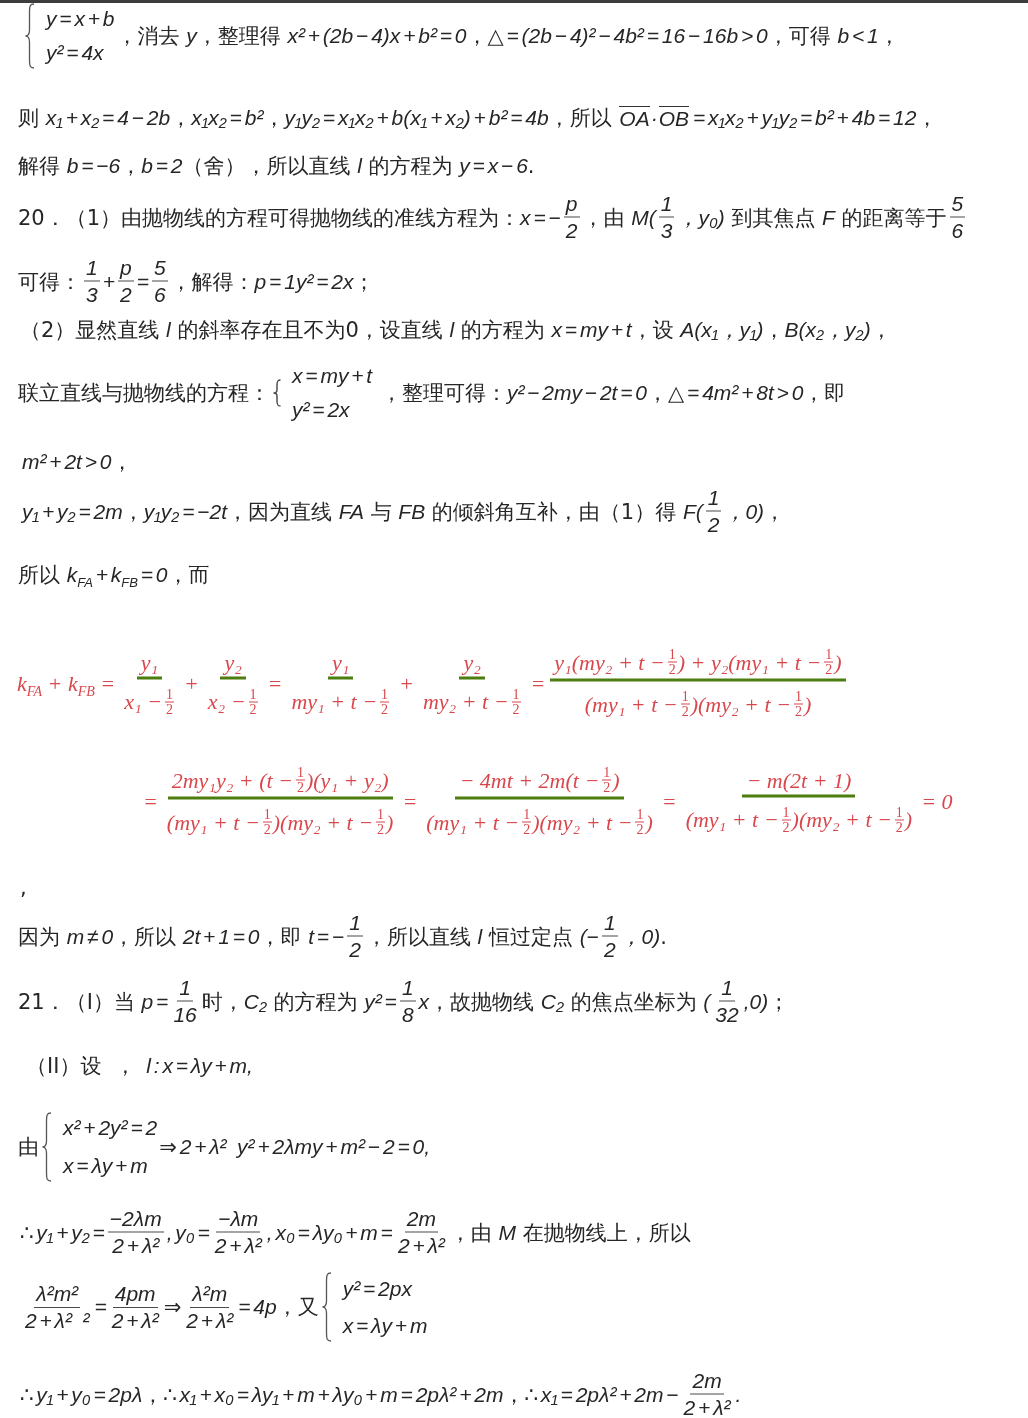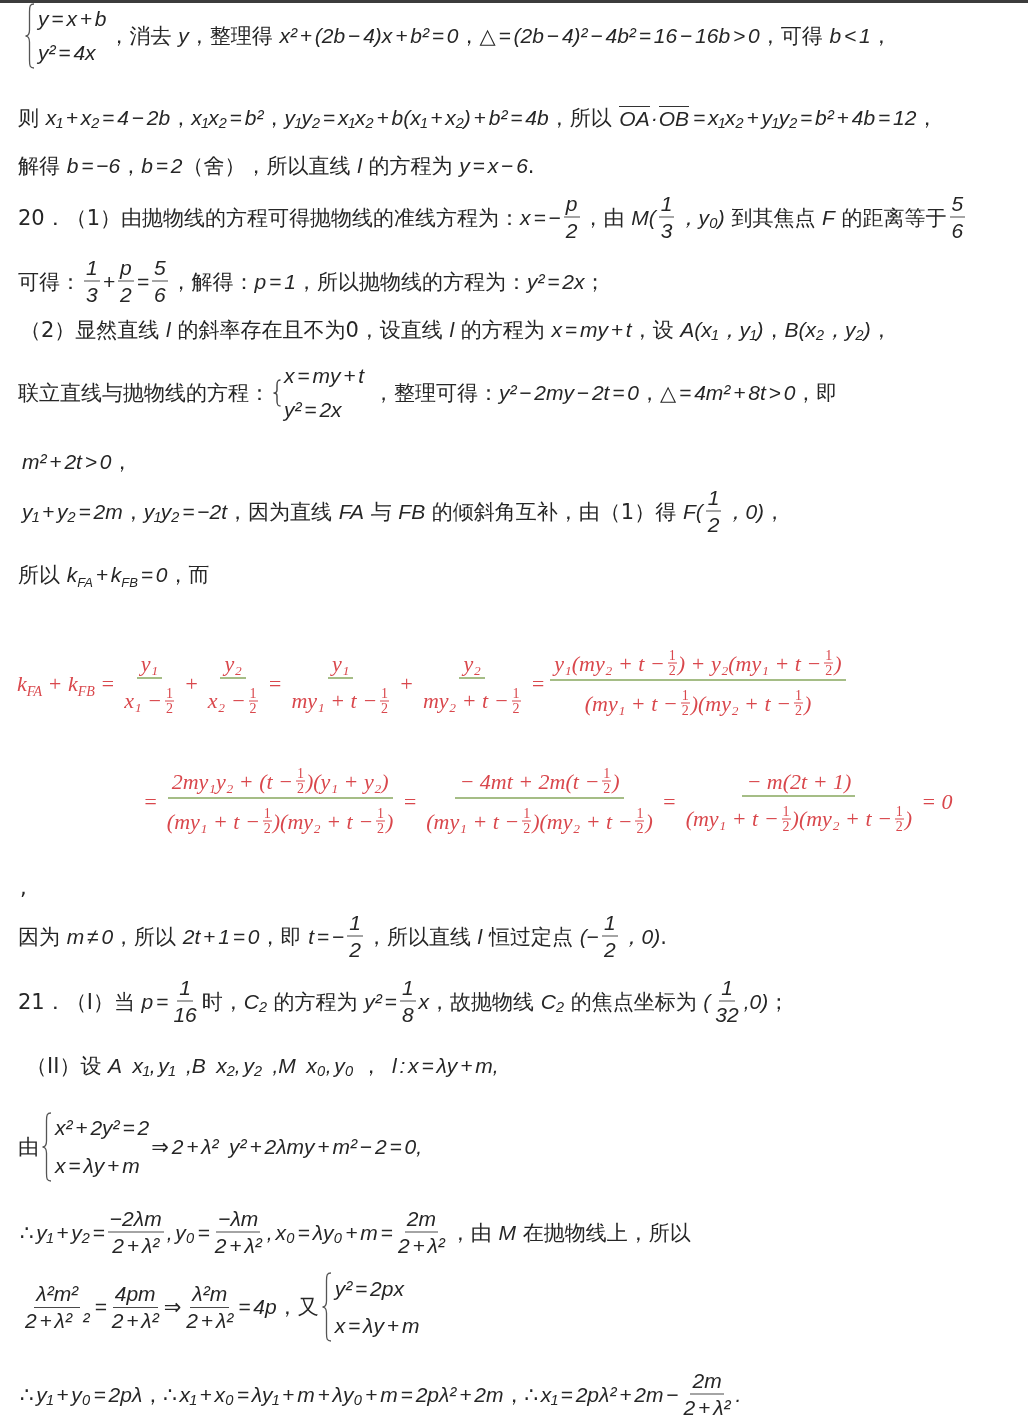--- a/index.html
+++ b/index.html
@@ -18,31 +18,31 @@
   .m { font-family: "Liberation Sans", "DejaVu Sans", sans-serif; font-style: italic; font-size: 21px; line-height: 26px; word-spacing: -3px; white-space: pre; }
   .m sub { font-size: 13px; vertical-align: -5px; line-height: 0; }
   .fr {
     display: inline-flex; flex-direction: column; align-items: center; margin: 0 3px;
     font-family: "Liberation Sans", "DejaVu Sans", sans-serif; font-style: italic; font-size: 21px;
     word-spacing: -3px; white-space: pre;
   }
   .fr > .n { border-bottom: 1px solid #4a4a4a; padding: 0 2px 1px; line-height: 24px; text-align: center; }
   .fr > .d { padding: 1px 2px 0; line-height: 24px; text-align: center; }
   .sys { display: inline-flex; align-items: center; margin: 0 2px; }
-  .sys .rows { display: flex; flex-direction: column; row-gap: 8px; margin-left: 2px; }
+  .sys .rows { display: flex; flex-direction: column; row-gap: 8px; margin-left: 10px; }
   .sys.small .rows { row-gap: 8px; }
   .brace { display: block; flex: none; }
   .vec { border-top: 1.5px solid #333; line-height: 22px; padding-top: 1px; margin: 16px 1px; }
 
   
   .red { color: #d9474c; }
   .red .r { font-family: "Liberation Serif", "DejaVu Serif", serif; font-style: italic; font-size: 22px; line-height: 26px; white-space: pre; }
   .red .r sub { font-size: 14px; vertical-align: -5px; line-height: 0; }
   .red .fr { font-family: "Liberation Serif", "DejaVu Serif", serif; font-size: 22px; word-spacing: 0; margin: 0 5px; }
-  .red .fr > .n { border-bottom: 1px solid #4d7c0f; padding: 0 4px 2px; display: flex; align-items: center; justify-content: center; white-space: pre; }
+  .red .fr > .n { border-bottom: 3px solid #4d7c0f; padding: 0 4px 2px; display: flex; align-items: center; justify-content: center; white-space: pre; }
   .red .fr > .d { display: flex; align-items: center; justify-content: center; padding: 8px 4px 0; white-space: pre; }
   .hf { display: inline-flex; flex-direction: column; align-items: center; font-size: 14px; line-height: 14px; font-style: normal; margin: 0 1px 0 3px; }
   .hf > .hn { border-bottom: 1px solid currentColor; padding: 0 1px; }
   .hf > .hd { padding: 0 1px; }
 </style>
 </head>
 <body>
 
 <div class="top-rule"></div>
 
@@ -111,21 +111,20 @@
 
 <div class="ln" style="top:281px;left:18px">
   <span class="t">可得：</span>
   <span class="fr"><span class="n">1</span><span class="d">3</span></span>
   <span class="m">+</span>
   <span class="fr"><span class="n">p</span><span class="d">2</span></span>
   <span class="m">=</span>
   <span class="fr"><span class="n">5</span><span class="d">6</span></span>
   <span class="t">，解得：</span>
   <span class="m">p = 1</span>
-  <span class="t">，所以抛物线的方程为：</span>
   <span class="m">y² = 2x</span>
   <span class="t">；</span>
 </div>
 
 <div class="ln" style="top:330px;left:20px">
   <span class="t">（2）显然直线 </span>
   <span class="m">l</span>
   <span class="t"> 的斜率存在且不为0，设直线 </span>
   <span class="m">l</span>
   <span class="t"> 的方程为 </span>
@@ -302,21 +301,20 @@
   <span class="m">C₂</span>
   <span class="t"> 的焦点坐标为 </span>
   <span class="m">(</span>
   <span class="fr"><span class="n">1</span><span class="d">32</span></span>
   <span class="m">,0)</span>
   <span class="t">；</span>
 </div>
 
 <div class="ln" style="top:1066px;left:26px">
   <span class="t">（II）设 </span>
-  <span class="m">A x₁, y₁ ,B x₂, y₂ ,M x₀, y₀</span>
   <span class="t"> ， </span>
   <span class="m">l : x = λy + m,</span>
 </div>
 
 <div class="ln" style="top:1147px;left:18px">
   <span class="t">由</span>
   <span class="sys big">
     <svg class="brace" width="12" height="70" viewBox="0 0 12 70">
         <path d="M10,1 C6,1 5.5,3 5.5,9 L5.5,29 C5.5,33 4,35 1.5,35 C4,35 5.5,37 5.5,41 L5.5,61 C5.5,67 6,69 10,69" fill="none" stroke="#555" stroke-width="1.3"></path>
       </svg>

